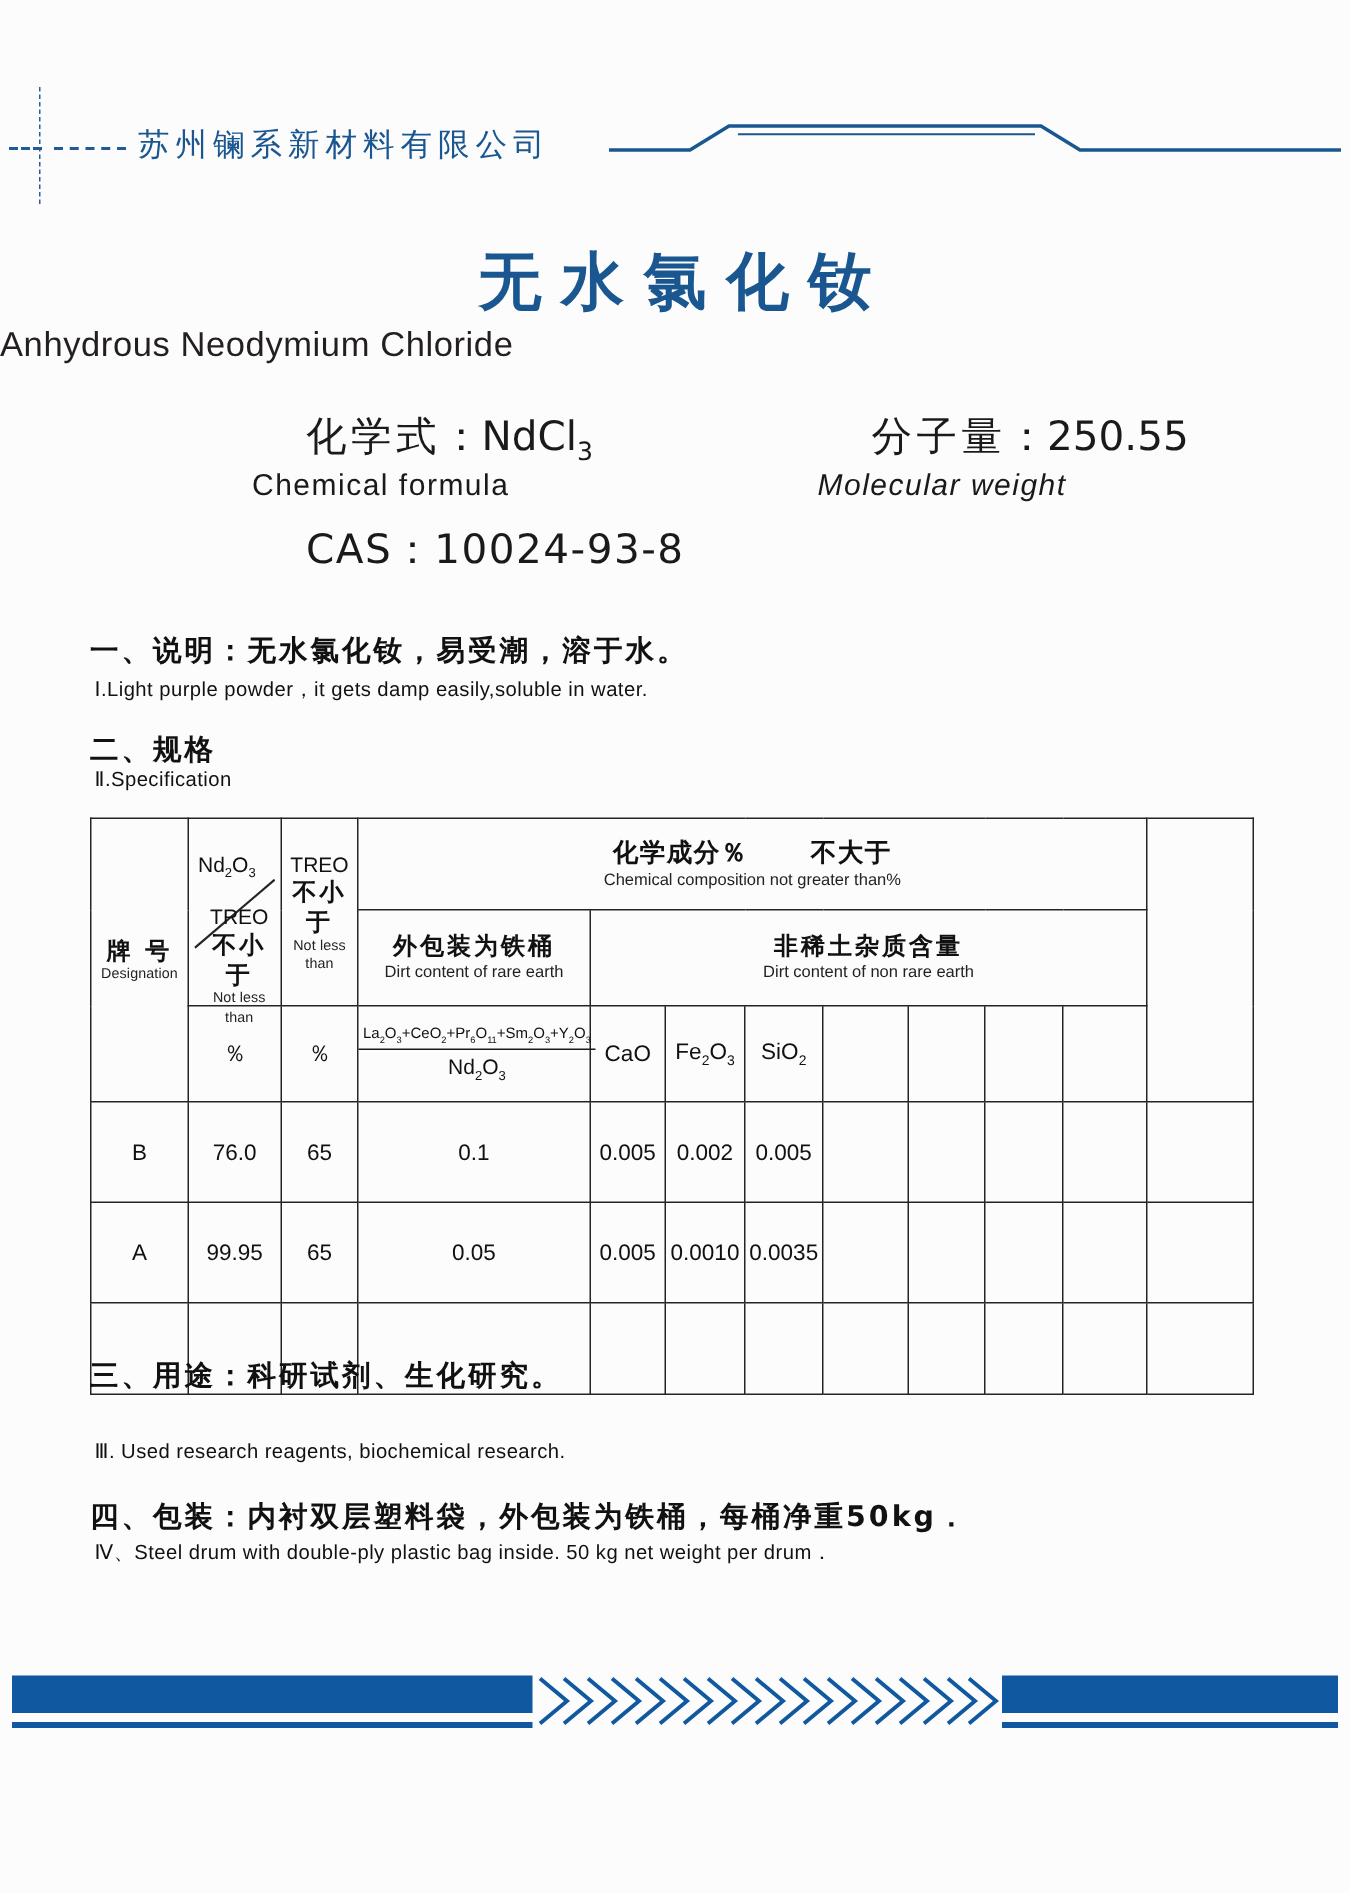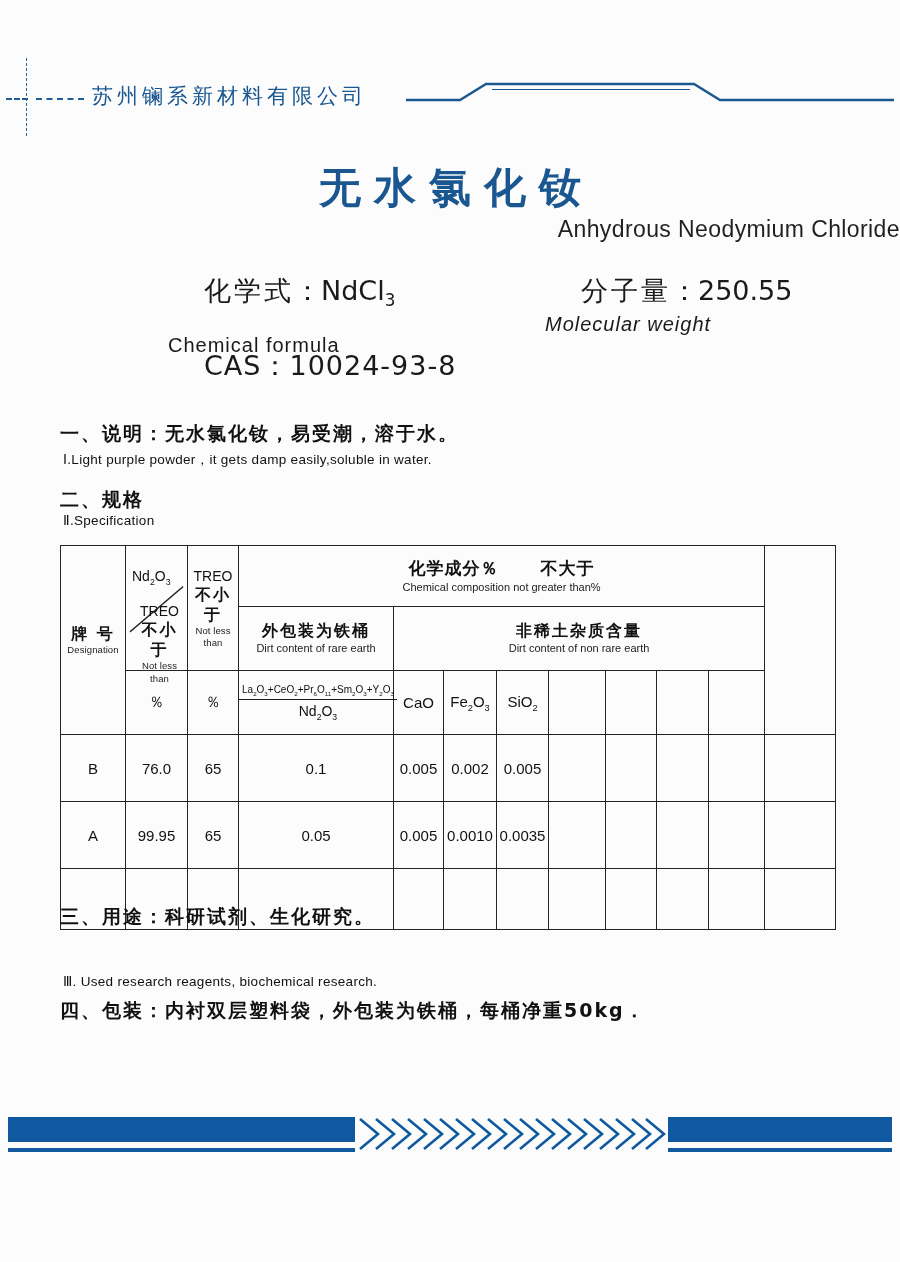--- a/index.html
+++ b/index.html
@@ -75,21 +75,21 @@
     letter-spacing: 13px;
     text-indent: 13px;
     color: #1a5790;
     font-family: "DejaVu Sans", sans-serif;
   }
   .title-en {
     position: absolute;
     left: 0;
     top: 216px;
     width: 900px;
-    text-align: right;
+    text-align: left;
     font-size: 23px;
     color: #231f20;
     letter-spacing: 0.4px;
   }
 
   
   .f-cn {
     position: absolute;
     font-size: 27px;
     color: #1a1a1a;
@@ -99,21 +99,21 @@
   }
   .f-cn .lbl { letter-spacing: 3px; }
   .f-en {
     position: absolute;
     font-size: 20px;
     color: #1a1a1a;
     letter-spacing: 1px;
     white-space: nowrap;
   }
   #formula-cn { left: 168px; top: 273px; }
-  #formula-en { left: 168px; top: 313px; margin-top: 21px; }
+  #formula-en { left: 168px; top: 313px; }
   #cas-line   { left: 168px; top: 348px; letter-spacing: 1px; }
   #mw-cn      { left: 545px; top: 273px; }
   #mw-en      { left: 545px; top: 313px; font-style: italic; }
   sub { font-size: 0.62em; }
 
   
   .sec-cn {
     position: absolute;
     left: 60px;
     font-size: 19px;
@@ -129,21 +129,21 @@
     font-size: 13.5px;
     color: #111;
     letter-spacing: 0.3px;
     white-space: nowrap;
   }
   #sec1-cn { top: 421px; }
   #sec1-en { top: 451px; }
   #sec2-cn { top: 487px; }
   #sec2-en { top: 512px; }
   #sec3-cn { top: 904px; }
-  #sec3-en { top: 960px; margin-top: 13px; }
+  #sec3-en { top: 960px; }
   #sec4-cn { top: 998px; }
   #sec4-en { top: 1026px; }
 
   
   #spec-table {
     position: absolute;
     left: 60px;
     top: 545px;
     width: 775px;
     height: 383px;
@@ -407,20 +407,21 @@
         <td></td>
         <td></td>
       </tr>
     </tbody>
   </table>
 
   <div class="sec-cn" id="sec3-cn">三、用途：科研试剂、生化研究。</div>
   <div class="sec-en" id="sec3-en">Ⅲ. Used research reagents, biochemical research.</div>
 
   <div class="sec-cn" id="sec4-cn">四、包装：内衬双层塑料袋，外包装为铁桶，每桶净重50kg．</div>
+  <div class="sec-en" id="sec4-en">Ⅳ、Steel drum with double-ply plastic bag inside. 50 kg net weight per drum．</div>
 
   <div class="foot-bar" id="foot-bar-left"></div>
   <div class="foot-bar" id="foot-bar-right"></div>
   <div class="foot-line" id="foot-line-left"></div>
   <div class="foot-line" id="foot-line-right"></div>
   <svg id="foot-chevrons" viewBox="0 0 308 42">
     <g fill="none" stroke="#10589f" stroke-width="2.6">
       <polyline points="2,6 20,21 2,36"></polyline>
       <polyline points="18,6 36,21 18,36"></polyline>
       <polyline points="34,6 52,21 34,36"></polyline>

